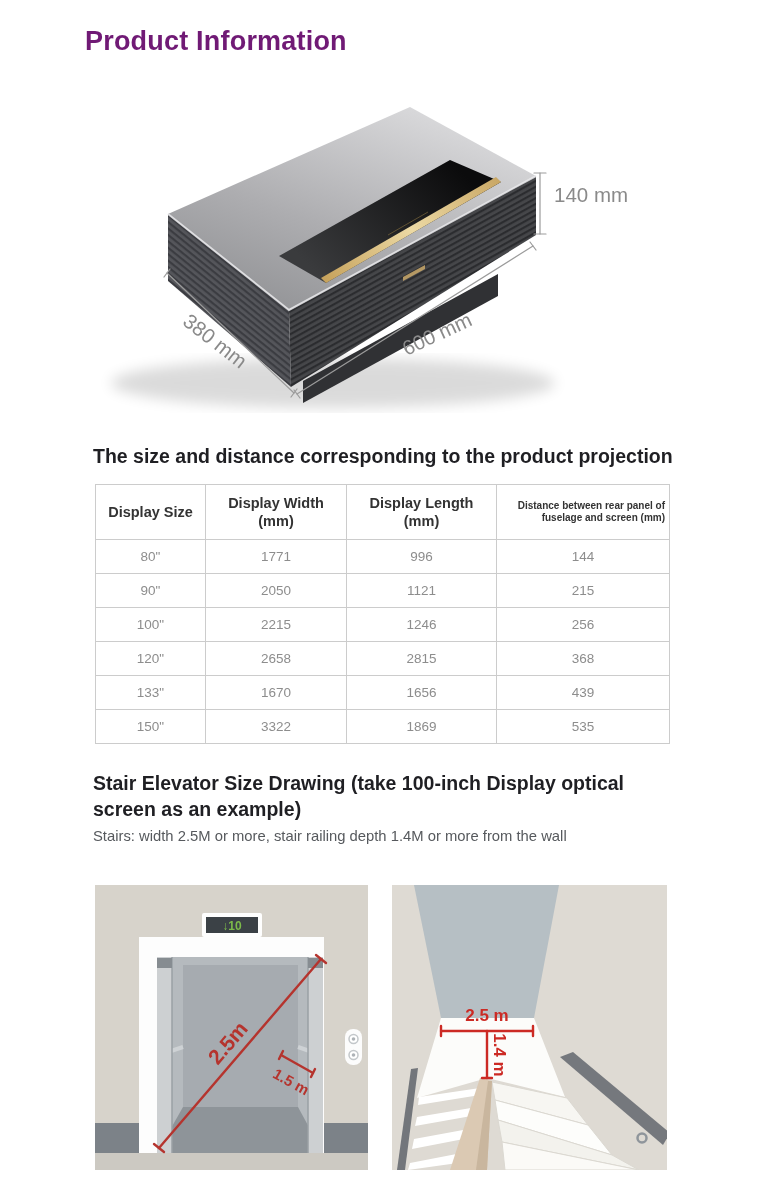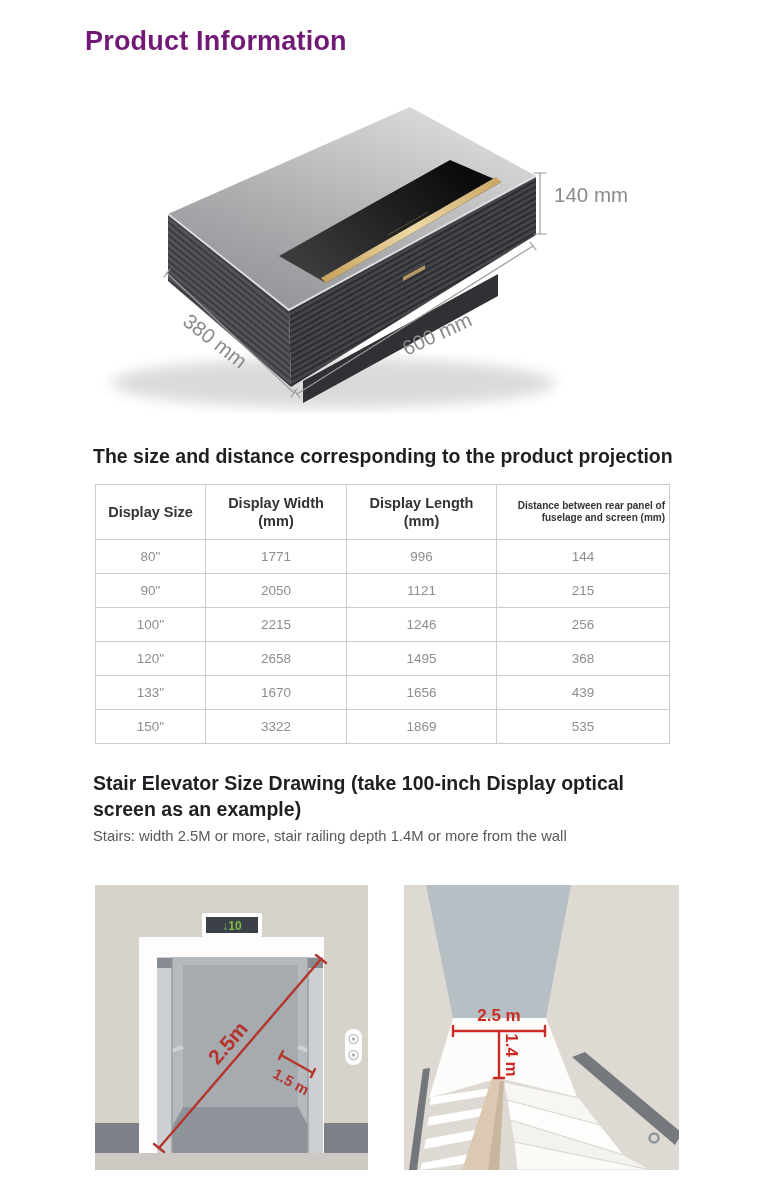--- a/index.html
+++ b/index.html
@@ -32,21 +32,21 @@
     font-size:14.5px;font-weight:bold;color:#333;padding:8px 4px;height:38px;
     line-height:1.25;
   }
   table.spec th.small{font-size:10px;text-align:right;}
   table.spec td{
     font-size:13.5px;color:#8d8d8d;height:33px;padding:0 4px;
   }
   .col1{width:110px;}.col2{width:141px;}.col3{width:150px;}.col4{width:173px;}
   #projector-figure{left:88px;top:85px;width:560px;height:330px;}
   #elevator-figure{left:95px;top:885px;width:273px;height:285px;}
-  #stairs-figure{left:404px;top:885px;width:275px;height:285px;text-align:right;}
+  #stairs-figure{left:392px;top:885px;width:275px;height:285px;text-align:right;}
   svg{display:block;}
   svg text{font-family:"Liberation Sans","DejaVu Sans",sans-serif;}
 </style>
 </head>
 <body>
 
 <div class="abs page-title">Product Information</div>
 
 <div class="abs" id="projector-figure">
   <svg width="560" height="330" viewBox="0 0 560 330">
@@ -142,21 +142,21 @@
     </tr>
     <tr>
       <td>100"</td>
       <td>2215</td>
       <td>1246</td>
       <td>256</td>
     </tr>
     <tr>
       <td>120"</td>
       <td>2658</td>
-      <td>1495</td>
+      <td>2815</td>
       <td>368</td>
     </tr>
     <tr>
       <td>133"</td>
       <td>1670</td>
       <td>1656</td>
       <td>439</td>
     </tr>
     <tr>
       <td>150"</td>

